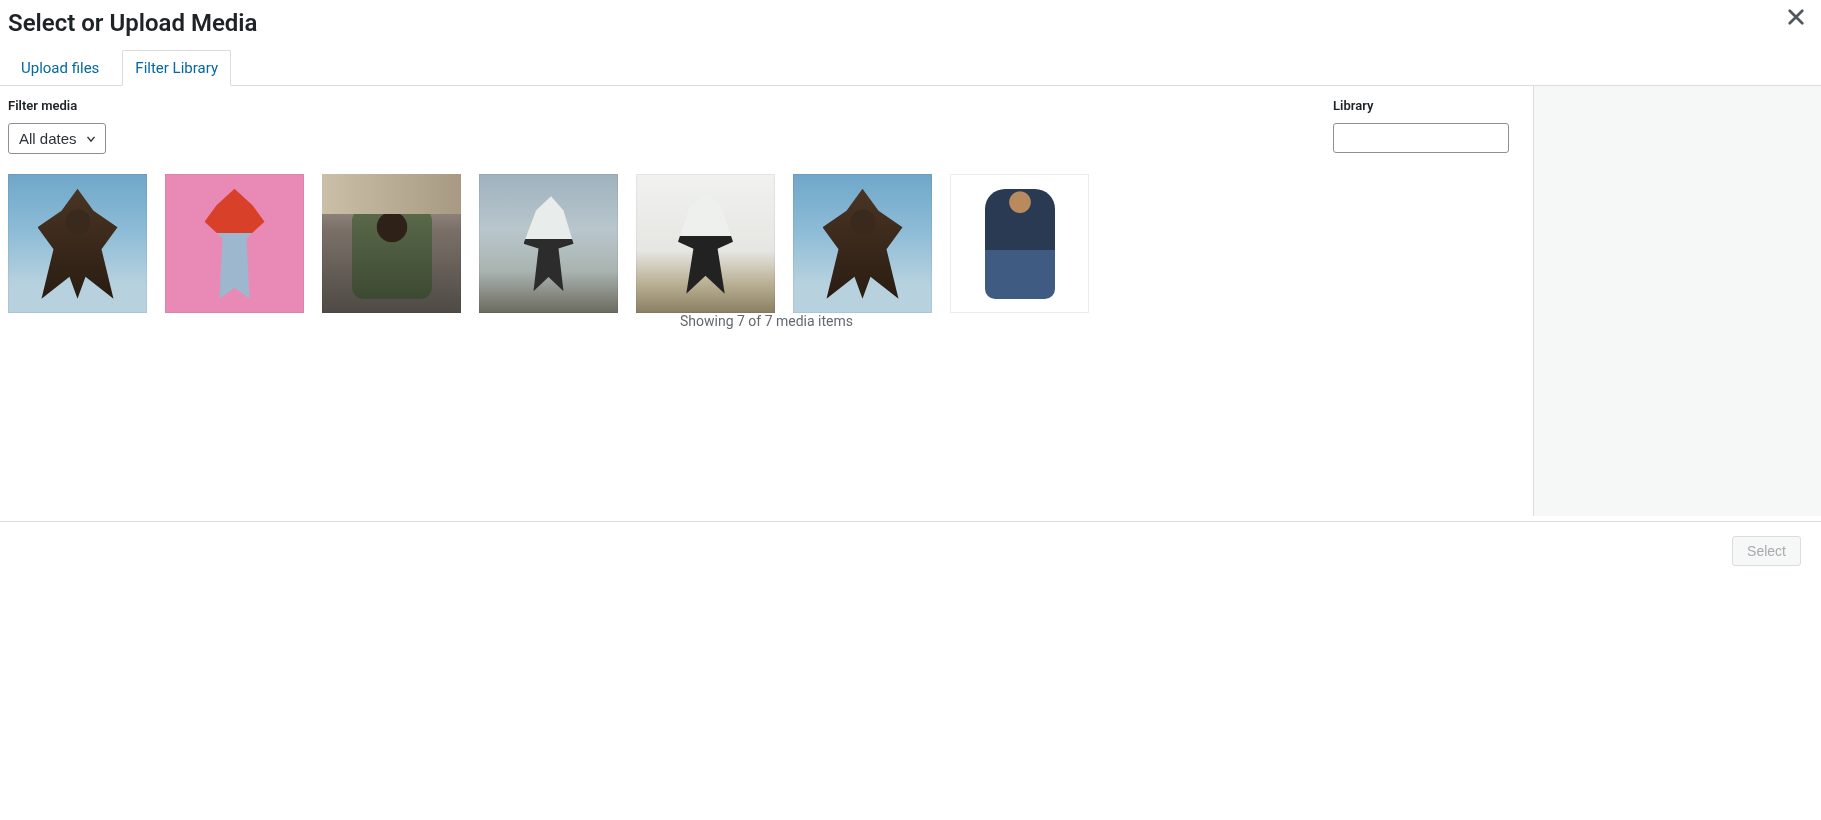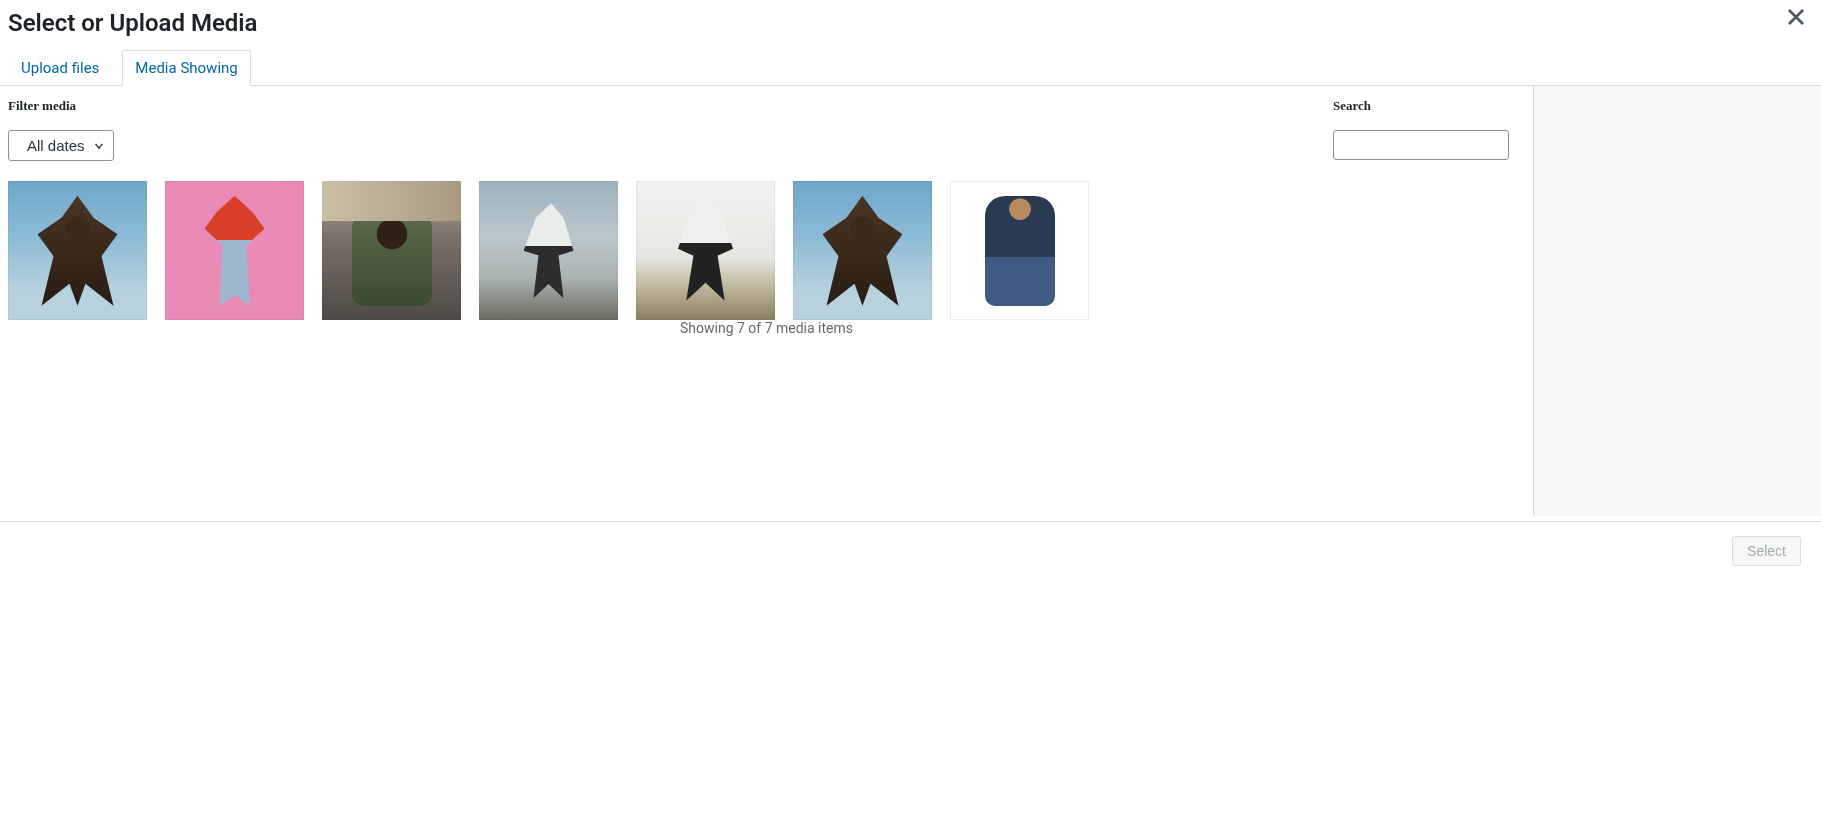--- a/index.html
+++ b/index.html
@@ -9,23 +9,23 @@
   .modal-title { font-size: 24px; font-weight: 600; line-height: 1.3; color: #1d2327; }
   .close { position: absolute; top: 8px; right: 16px; cursor: pointer; color: #50575e; }
   .close svg { width: 18px; height: 18px; }
   .tabs { margin-top: 10px; border-bottom: 1px solid #dcdcde; display: flex; gap: 10px; padding-left: 8px; }
   .tab { padding: 8px 12px; font-size: 15px; color: #0369a1; cursor: pointer; position: relative; top: 1px; border: 1px solid transparent; border-bottom: none; }
   .tab.active { border: 1px solid #dcdcde; border-bottom: 1px solid #fff; background: #fff; border-radius: 2px 2px 0 0; }
   .body { display: flex; height: calc(100% - 150px); }
   .content { flex: 1; padding: 12px 8px 0 8px; position: relative; }
   .sidebar { width: 288px; border-left: 1px solid #dcdcde; background: #f6f7f7; }
   .filters-row { display: flex; justify-content: space-between; align-items: flex-start; width: 100%; padding-right: 16px; }
-  .filter-block label, .search-block label { display: block; font-size: 13px; font-weight: 600; color: #1d2327; margin-bottom: 16px; font-family: Liberation Serif, serif; }
+  .filter-block label, .search-block label { display: block; font-size: 13px; font-weight: 600; color: #1d2327; margin-bottom: 10px; }
   .select-wrap { position: relative; display: inline-block; }
-  select { appearance: none; -webkit-appearance: none; border: 1px solid #8c8f94; border-radius: 3px; padding: 6px 28px 6px 18px; font-size: 15px; background: #fff; color: #2c3338; cursor: pointer; min-height: 30px; }
+  select { appearance: none; -webkit-appearance: none; border: 1px solid #8c8f94; border-radius: 3px; padding: 6px 28px 6px 10px; font-size: 15px; background: #fff; color: #2c3338; cursor: pointer; min-height: 30px; }
   .select-wrap svg { position: absolute; right: 8px; top: 50%; transform: translateY(-50%); width: 14px; height: 14px; pointer-events: none; color: #2c3338; }
   .search-block input { border: 1px solid #8c8f94; border-radius: 3px; padding: 6px 8px; font-size: 14px; width: 176px; min-height: 30px; }
   .grid { display: flex; flex-wrap: wrap; gap: 18px; margin-top: 20px; }
   .thumb { width: 139px; height: 139px; background: #eee; cursor: pointer; position: relative; overflow: hidden; box-shadow: inset 0 0 0 1px rgba(0,0,0,0.05); }
   .count { text-align: center; font-size: 14px; color: #646970; }
   .footer { position: absolute; bottom: 0; left: 0; right: 0; border-top: 1px solid #dcdcde; padding: 14px 20px; display: flex; justify-content: flex-end; background: #fff; }
   .btn { border: 1px solid #dcdcde; background: #f6f7f7; color: #a7aaad; padding: 6px 14px; font-size: 14px; border-radius: 3px; cursor: not-allowed; }
 
   
   .t1 { background: linear-gradient(180deg,#6fa7c9 0%, #8cbbd6 40%, #b7d2de 80%); display:flex; align-items:center; justify-content:center; }
@@ -56,21 +56,21 @@
   <div class="close">
     <span>
       <svg viewBox="0 0 20 20" fill="currentColor">
           <path d="M3 3l14 14M17 3L3 17" stroke="currentColor" stroke-width="3" stroke-linecap="round"></path>
         </svg>
     </span>
   </div>
 
   <div class="tabs">
     <div class="tab">Upload files</div>
-    <div class="tab active">Media Showing</div>
+    <div class="tab active">Filter Library</div>
   </div>
 
   <div class="body">
     <div class="content">
 
       <div class="filters-row">
         <div class="filter-block">
           <label>Filter media</label>
           <div class="select-wrap">
             <select>
@@ -78,21 +78,21 @@
             </select>
             <span>
               <svg viewBox="0 0 20 20" fill="none">
                   <path d="M5 7l5 6 5-6" stroke="currentColor" stroke-width="2"></path>
                 </svg>
             </span>
           </div>
         </div>
 
         <div class="search-block">
-          <label>Search</label>
+          <label>Library</label>
           <input type="search" value="" style="">
         </div>
       </div>
 
       <div class="grid">
         <div class="thumb t1"></div>
         <div class="thumb t2"></div>
         <div class="thumb t3"></div>
         <div class="thumb t4"></div>
         <div class="thumb t5"></div>

